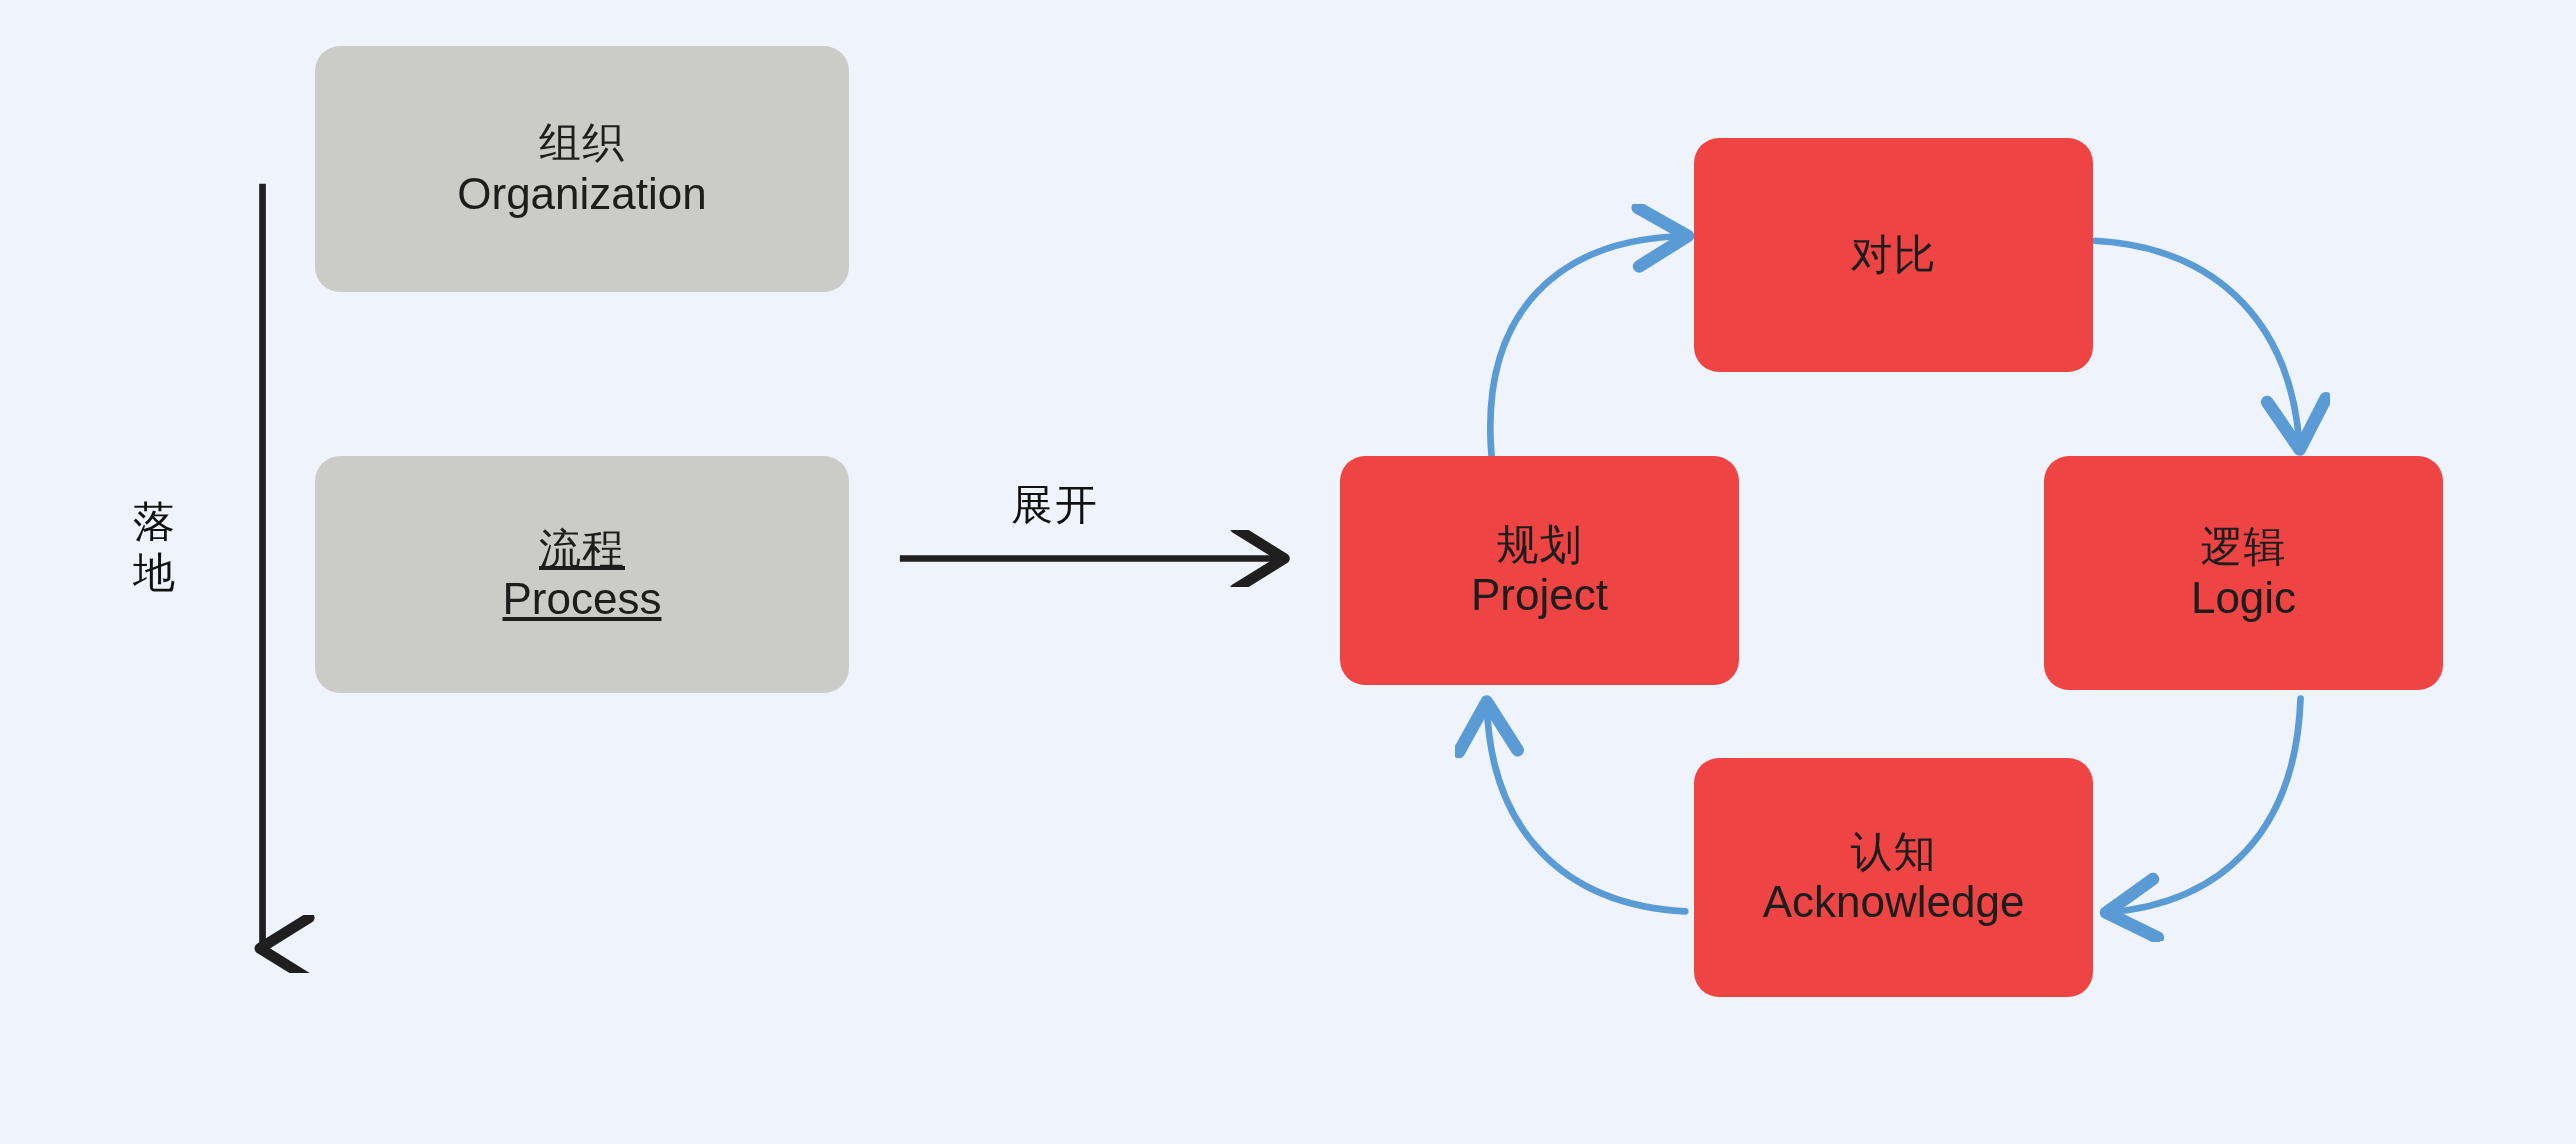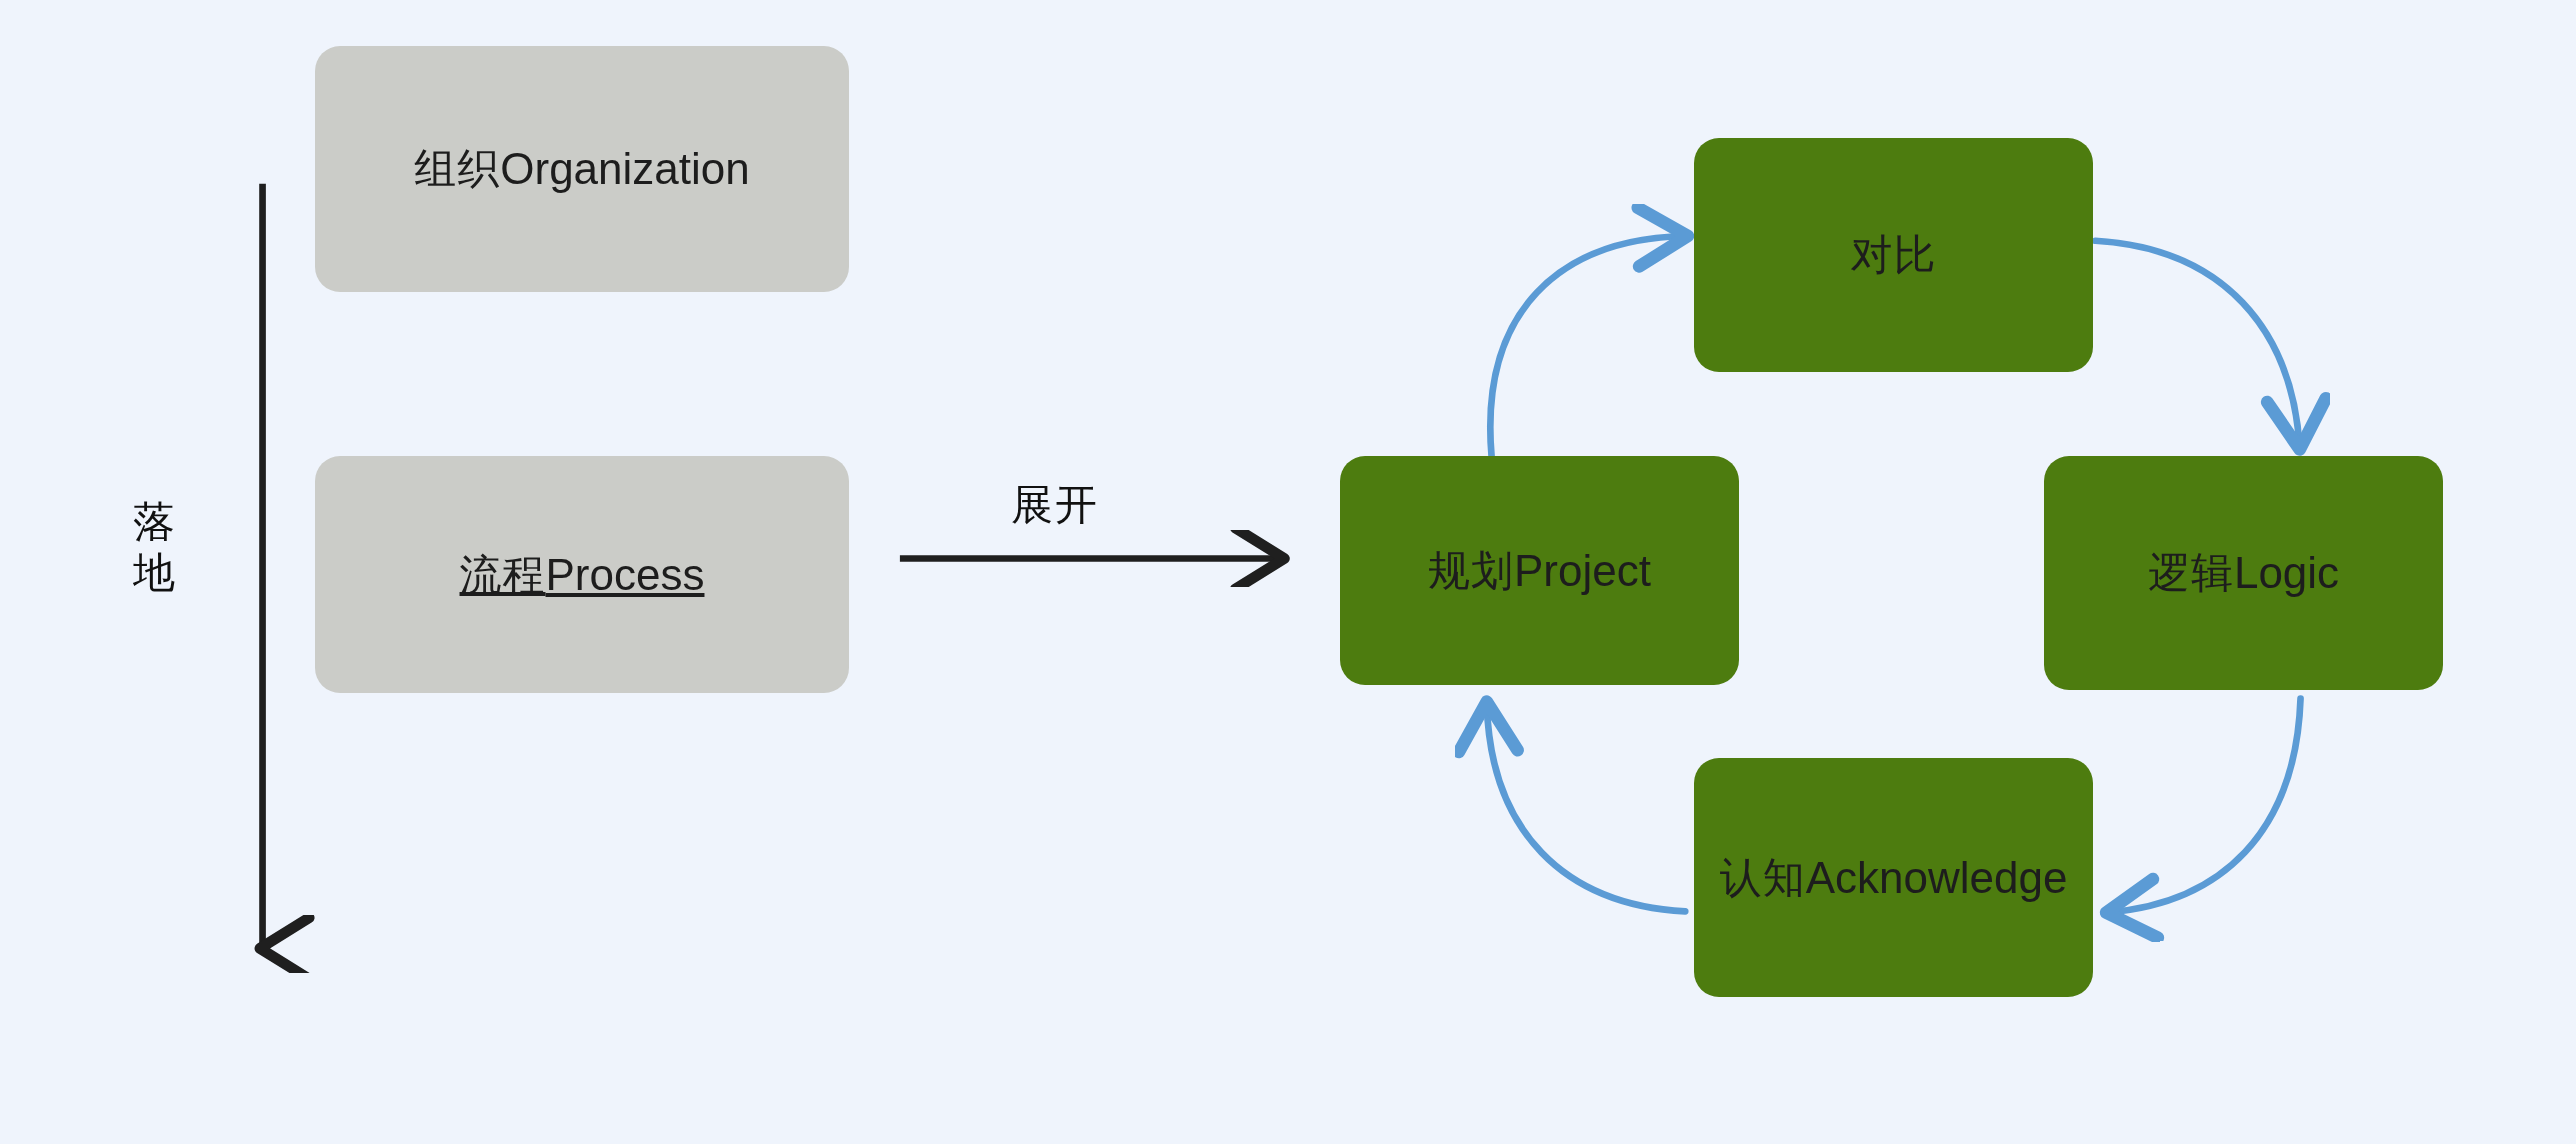--- a/index.html
+++ b/index.html
@@ -17,40 +17,40 @@
     background: #eff4fc;
     overflow: hidden;
   }
 
   
   .node {
     position: absolute;
     box-sizing: border-box;
     border-radius: 25px;
     display: flex;
-    flex-direction: row;
+    flex-direction: column;
     align-items: center;
     justify-content: center;
     text-align: center;
     color: #1d1d1d;
     line-height: 1.18;
     z-index: 3;
   }
   .node .cn {
     display: block;
     font-size: 42px;
     letter-spacing: 1px;
   }
   .node .en {
     display: block;
     font-size: 44px;
   }
 
   .node.gray { background: #cbccc8; }
-  .node.blue { background: #4d7c0f; }
+  .node.blue { background: #ef4444; }
 
   
   #node-organization { left: 315px;  top: 46px;   width: 534px; height: 246px; }
   #node-process      { left: 315px;  top: 456px;  width: 534px; height: 237px; text-decoration: underline; }
   #node-tools        { left: 315px;  top: 847px;  width: 534px; height: 246px; }
 
   
   #node-comparision  { left: 1694px; top: 138px;  width: 399px; height: 234px; }
   #node-logic        { left: 2044px; top: 456px;  width: 399px; height: 234px; }
   #node-acknowledge  { left: 1694px; top: 758px;  width: 399px; height: 239px; }

